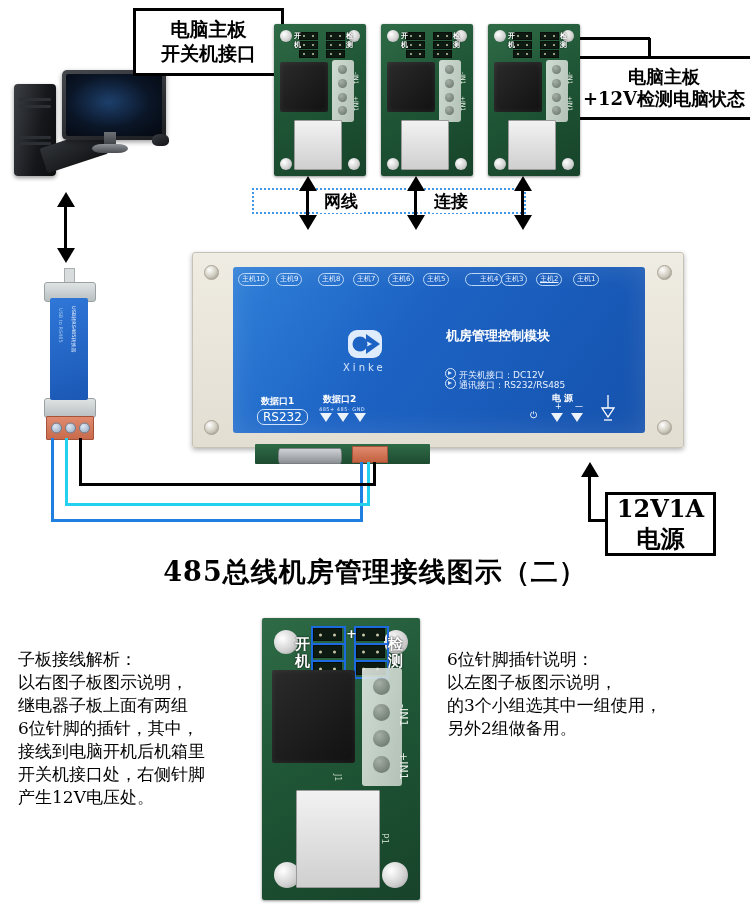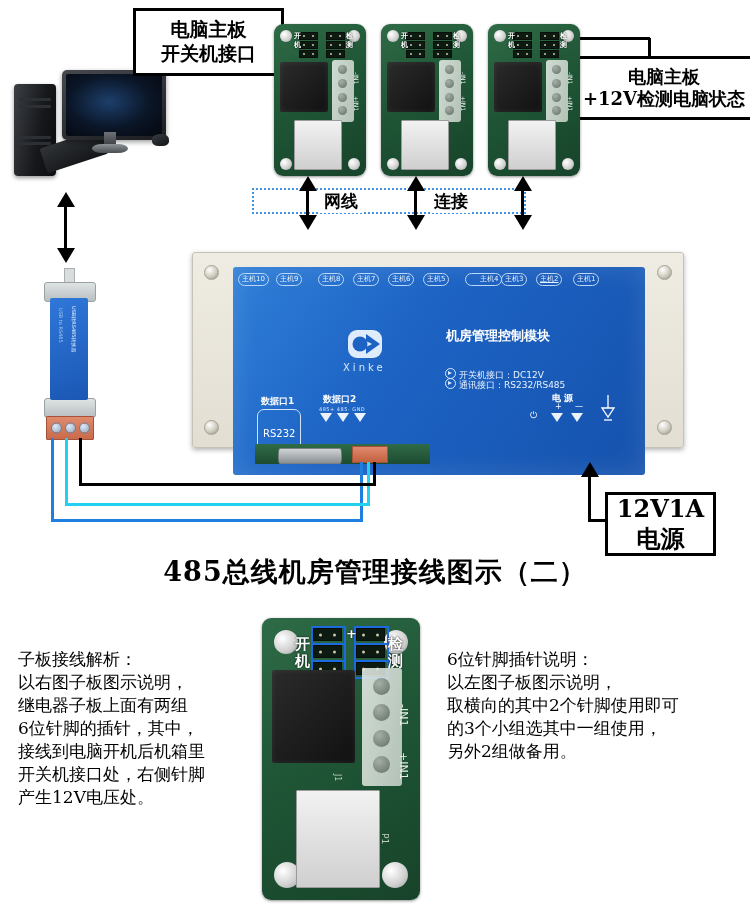--- a/index.html
+++ b/index.html
@@ -20,21 +20,21 @@
            border-bottom:7px solid transparent;border-left:14px solid #000;}
   .arrow-l{position:absolute;width:0;height:0;border-top:7px solid transparent;
            border-bottom:7px solid transparent;border-right:14px solid #000;}
   .arrow-u{position:absolute;width:0;height:0;border-left:9px solid transparent;
            border-right:9px solid transparent;border-bottom:15px solid #000;}
   .arrow-d{position:absolute;width:0;height:0;border-left:9px solid transparent;
            border-right:9px solid transparent;border-top:15px solid #000;}
 
   
   .relay{background:linear-gradient(150deg,#2f6b46 0%,#1f5636 45%,#17432a 100%);
-         border-radius:9px;box-shadow:0 1px 3px rgba(0,0,0,.45);position:absolute;overflow:hidden;}
+         border-radius:2px;box-shadow:0 1px 3px rgba(0,0,0,.45);position:absolute;overflow:hidden;}
   .relay .hole{position:absolute;border-radius:50%;
          background:radial-gradient(circle at 35% 35%,#fff,#cfcfcf 60%,#9a9a9a);}
   .relay .blk{position:absolute;background:linear-gradient(135deg,#2b2b2b,#111);
          border-radius:2px;box-shadow:inset 0 0 6px rgba(255,255,255,.08);}
   .relay .conn{position:absolute;background:linear-gradient(100deg,#e8eee8,#c9d2c9);
          border-radius:3px;opacity:.88;}
   .relay .conn i{position:absolute;display:block;border-radius:50%;
          background:radial-gradient(circle at 35% 30%,#b8bcb6,#6d736c);}
   .relay .rj{position:absolute;background:linear-gradient(180deg,#f2f2f2,#cfcfcf);
          border:1px solid #9a9a9a;border-radius:1px;}
@@ -70,21 +70,21 @@
   .specline .bullet{display:inline-block;width:9px;height:9px;border:1px solid #dce9fb;
        border-radius:50%;position:relative;top:1px;margin-right:3px;}
   .specline .bullet::after{content:"";position:absolute;left:2px;top:1.5px;
        border-top:2.5px solid transparent;border-bottom:2.5px solid transparent;
        border-left:4px solid #dce9fb;}
   .portcap{position:absolute;color:#fff;font-family:"DejaVu Sans",sans-serif;
        font-size:9px;font-weight:bold;white-space:nowrap;}
   .portsub{position:absolute;color:#dbe9fb;font-family:"DejaVu Sans",sans-serif;
        font-size:5px;white-space:nowrap;letter-spacing:.5px;}
   #rs232box{position:absolute;border:1px solid #cfe2f8;border-radius:7px;color:#fff;
-       font-family:"DejaVu Sans",sans-serif;font-size:10px;padding:18px 5px;}
+       font-family:"DejaVu Sans",sans-serif;font-size:12px;padding:0 5px;}
   .tri{position:absolute;width:0;height:0;border-left:6px solid transparent;
        border-right:6px solid transparent;border-top:9px solid rgba(255,255,255,.92);}
   .pwrsign{position:absolute;color:#fff;font-family:"DejaVu Sans",sans-serif;font-size:10px;}
 
   
   #conv-shell{position:absolute;background:linear-gradient(180deg,#dfe3e4,#b9c0c2);
        border:1px solid #9aa1a3;border-radius:3px;}
   #conv-label{position:absolute;background:linear-gradient(160deg,#2f77d8,#1b57b4);
        border-radius:2px;}
   .conv-txt{position:absolute;color:#eaf2ff;font-family:"DejaVu Sans",sans-serif;
@@ -323,21 +323,21 @@
       <i style="left:32px;"></i>
   </div>
 </div>
 
 <div id="module-body" style="left:192px;top:252px;width:490px;height:194px;">
   <div class="screwhole" style="left:11px;top:12px;"></div>
   <div class="screwhole" style="right:11px;top:12px;"></div>
   <div class="screwhole" style="left:11px;bottom:12px;"></div>
   <div class="screwhole" style="right:11px;bottom:12px;"></div>
 
-  <div id="module-face" style="left:40px;top:14px;width:412px;height:208px;">
+  <div id="module-face" style="left:40px;top:14px;width:412px;height:166px;">
 
     <div class="hostlbl" style="left:5px;top:6px;">主机10</div>
     <div class="hostlbl" style="left:43px;top:6px;">主机9</div>
     <div class="hostlbl" style="left:85px;top:6px;">主机8</div>
     <div class="hostlbl" style="left:120px;top:6px;">主机7</div>
     <div class="hostlbl" style="left:155px;top:6px;">主机6</div>
     <div class="hostlbl" style="left:190px;top:6px;">主机5</div>
     <div class="hostlbl" style="left:232px;top:6px;padding-left:14px;">主机4</div>
     <div class="hostlbl" style="left:268px;top:6px;">主机3</div>
     <div class="hostlbl" style="left:303px;top:6px;text-decoration:underline;">主机2</div>
@@ -419,21 +419,20 @@
   <div>继电器子板上面有两组</div>
   <div>6位针脚的插针，其中，</div>
   <div>接线到电脑开机后机箱里</div>
   <div>开关机接口处，右侧针脚</div>
   <div>产生12V电压处。</div>
 </div>
 
 <div class="para" style="left:447px;top:648px;">
   <div>6位针脚插针说明：</div>
   <div>以左图子板图示说明，</div>
-  <div>取横向的其中2个针脚使用即可</div>
   <div>的3个小组选其中一组使用，</div>
   <div>另外2组做备用。</div>
 </div>
 
 <div class="relay" style="left:262px;top:618px;width:158px;height:282px;">
   <div class="hole" style="left:12px;top:12px;width:24px;height:24px;"></div>
   <div class="hole" style="right:12px;top:12px;width:24px;height:24px;"></div>
   <div class="hole" style="left:12px;bottom:12px;width:26px;height:26px;"></div>
   <div class="hole" style="right:12px;bottom:12px;width:26px;height:26px;"></div>
 

